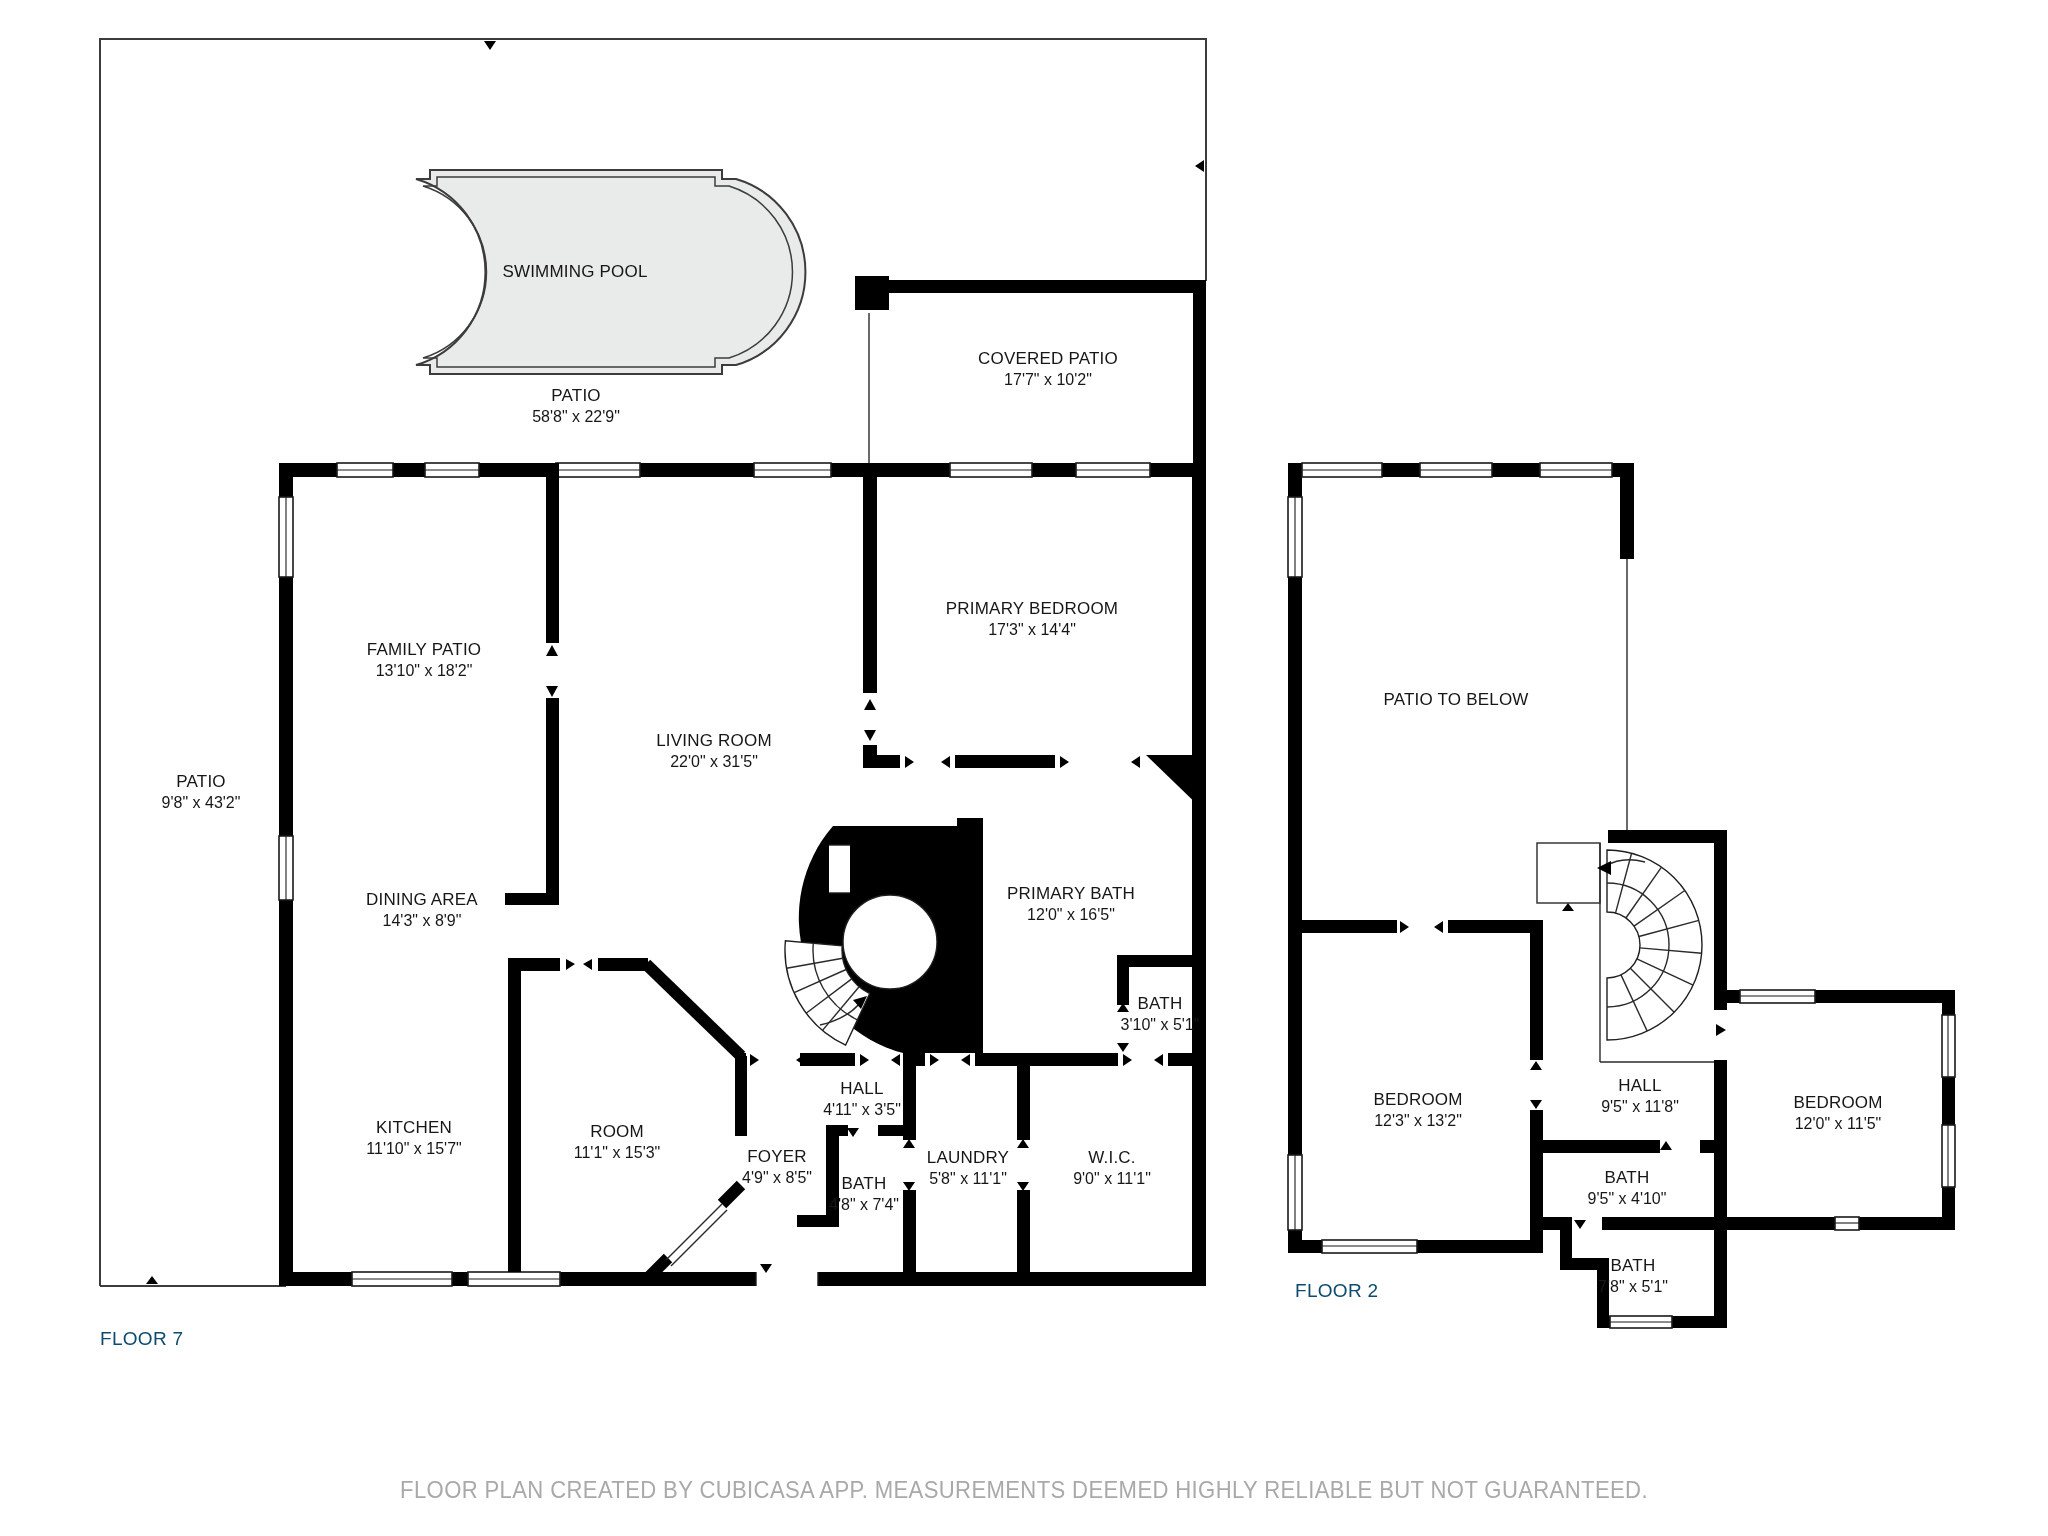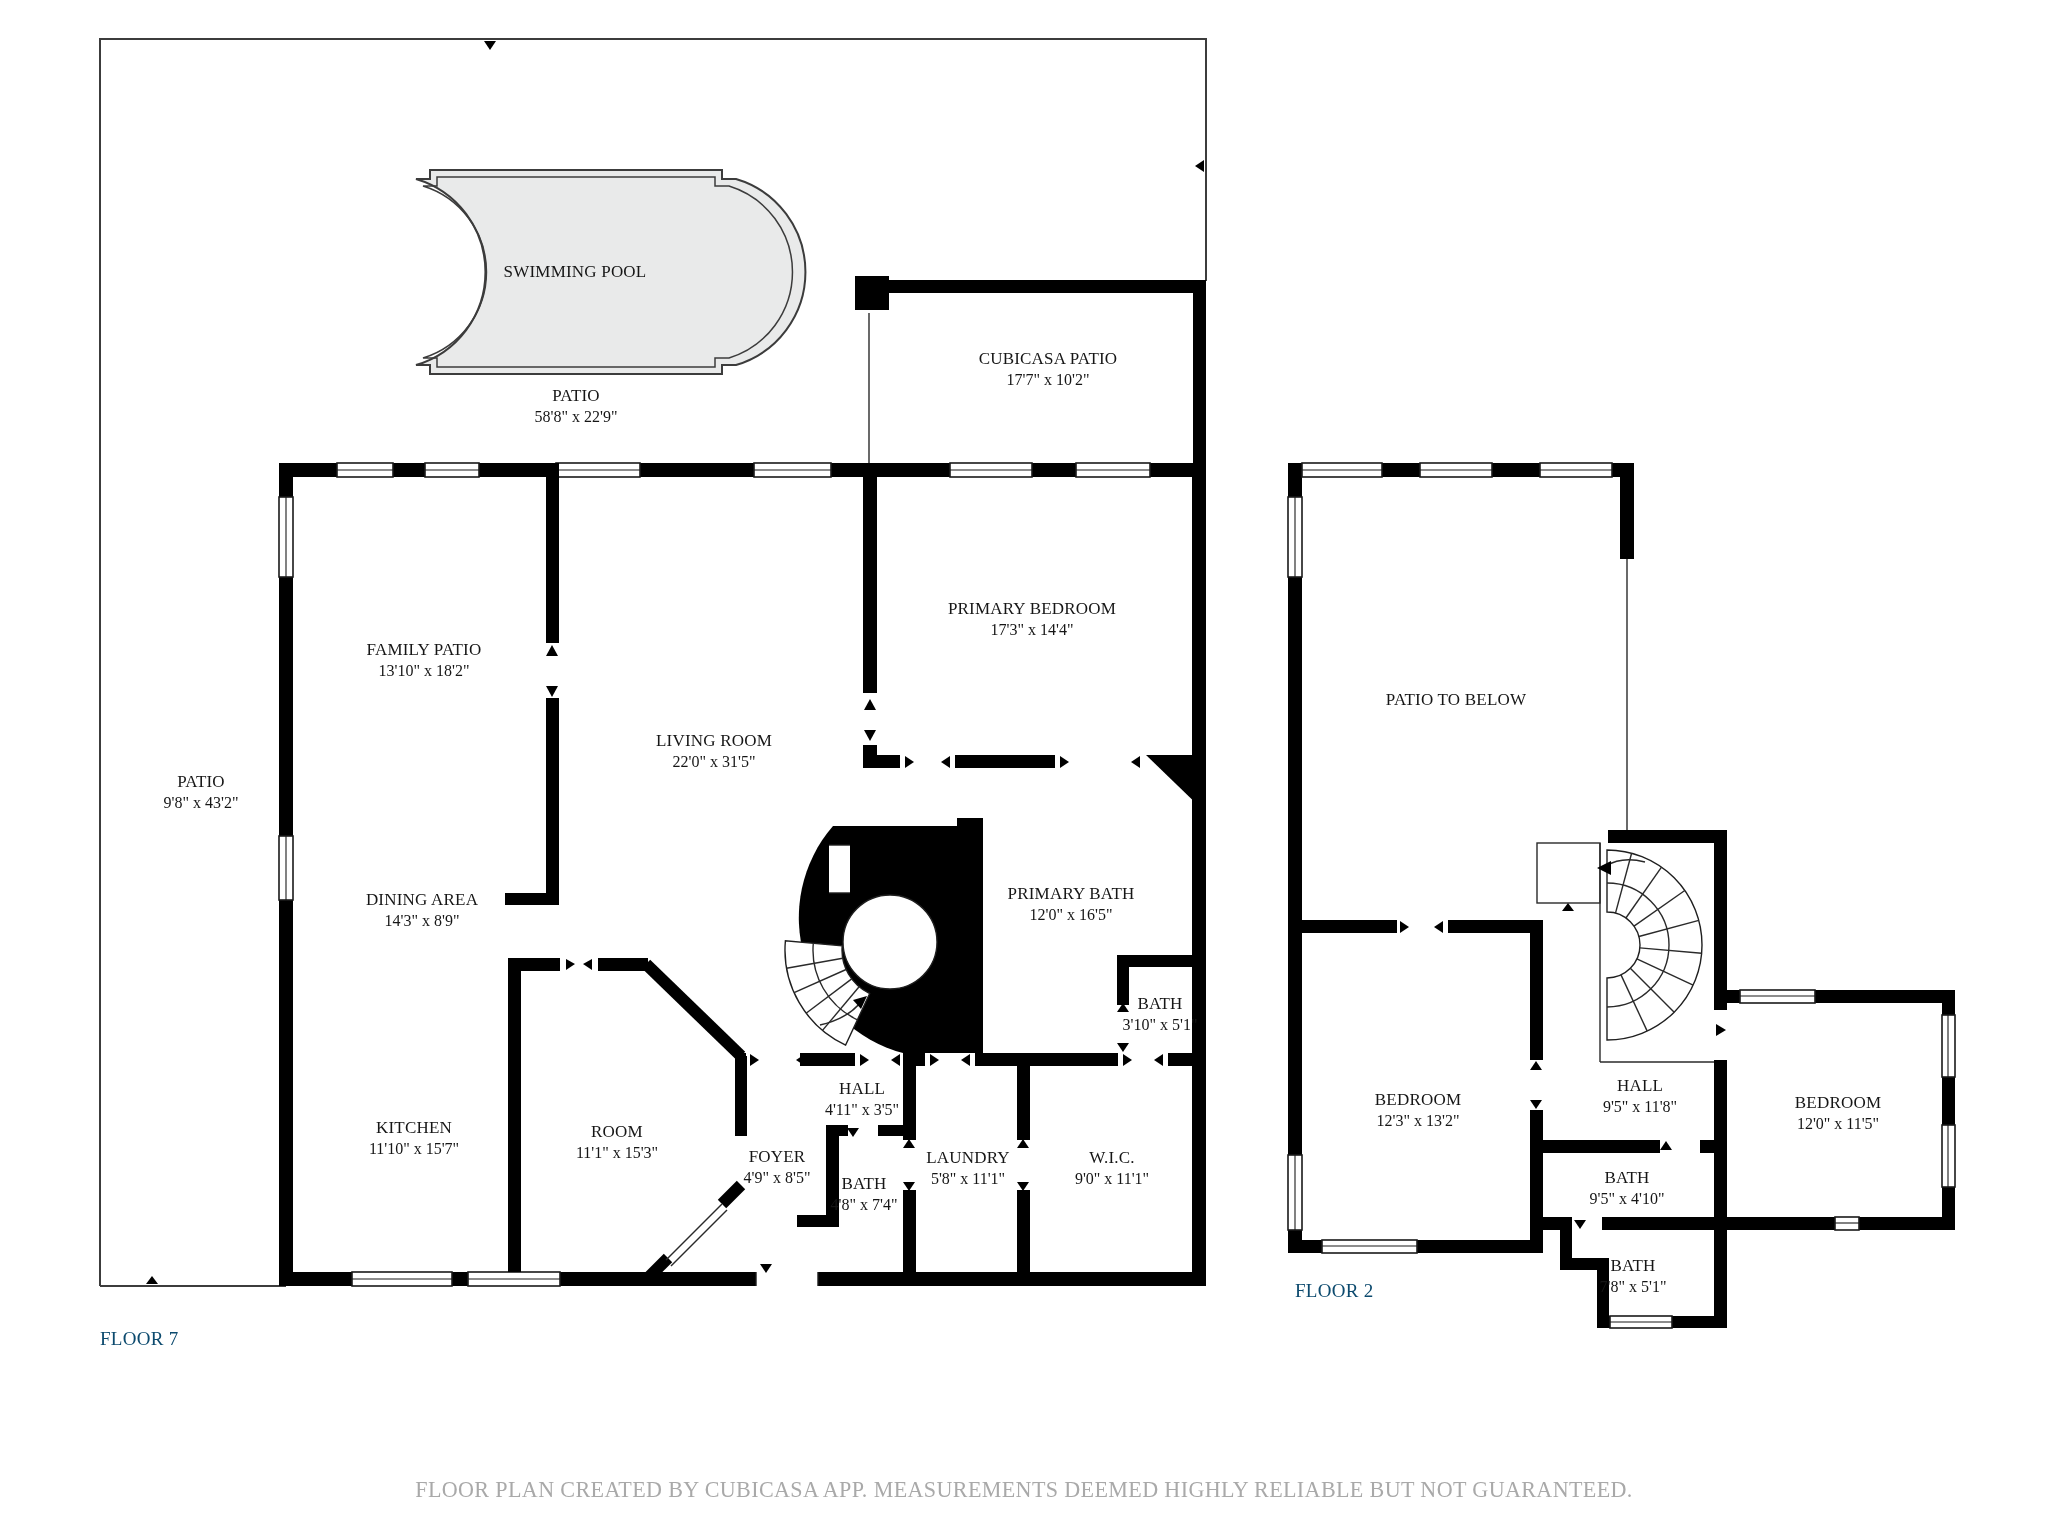--- a/index.html
+++ b/index.html
@@ -1,17 +1,17 @@
 <!DOCTYPE html>
 <html><head>
 <meta charset="utf-8">
 <style>
   html,body{margin:0;padding:0;background:#ffffff;}
   .plan{position:relative;width:2048px;height:1536px;background:#fff;
-        font-family:Liberation Serif, serif;overflow:hidden;}
+        font-family:Liberation Sans, sans-serif;overflow:hidden;}
   .plan svg{position:absolute;left:0;top:0;}
   .wall{fill:#000;}
   .thin{stroke:#3c3c3c;stroke-width:2;fill:none;}
   .hair{stroke:#2a2a2a;stroke-width:1.4;fill:none;}
   .win{fill:#fff;stroke:#1a1a1a;stroke-width:1.6;}
   .mid{stroke:#1a1a1a;stroke-width:1.1;}
   .jamb{stroke:#1a1a1a;stroke-width:1.4;}
   .arw{fill:#000;}
   .pool{fill:#e9eaea;stroke:#3c3c3c;stroke-width:2;}
   .pool-in{fill:none;stroke:#3c3c3c;stroke-width:1.5;}
@@ -262,21 +262,21 @@
 </svg>
 
   <div class="room-label" style="left:575px;top:272px">
     <div class="room-name">SWIMMING POOL</div>
   </div>
   <div class="room-label" style="left:576px;top:406px">
     <div class="room-name">PATIO</div>
     <div class="room-dims">58'8" x 22'9"</div>
   </div>
   <div class="room-label" style="left:1048px;top:369px">
-    <div class="room-name">CUBICASA PATIO</div>
+    <div class="room-name">COVERED PATIO</div>
     <div class="room-dims">17'7" x 10'2"</div>
   </div>
   <div class="room-label" style="left:424px;top:660px">
     <div class="room-name">FAMILY PATIO</div>
     <div class="room-dims">13'10" x 18'2"</div>
   </div>
   <div class="room-label" style="left:1032px;top:619px">
     <div class="room-name">PRIMARY BEDROOM</div>
     <div class="room-dims">17'3" x 14'4"</div>
   </div>

